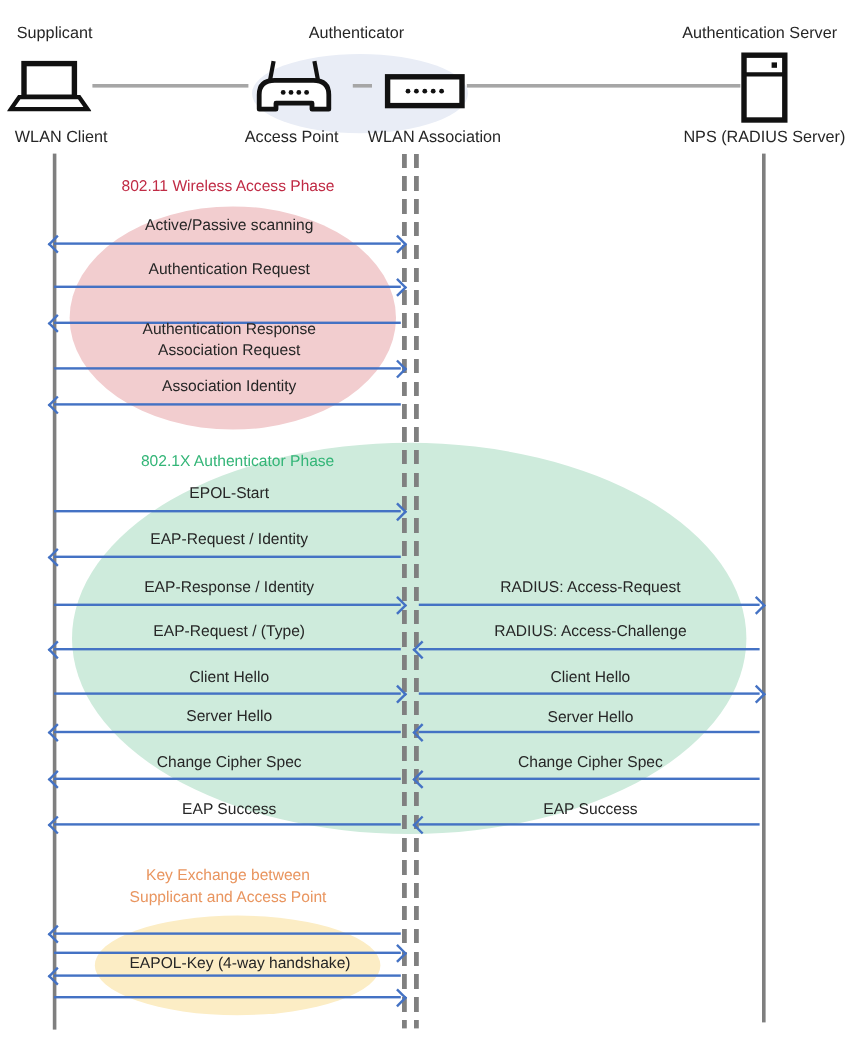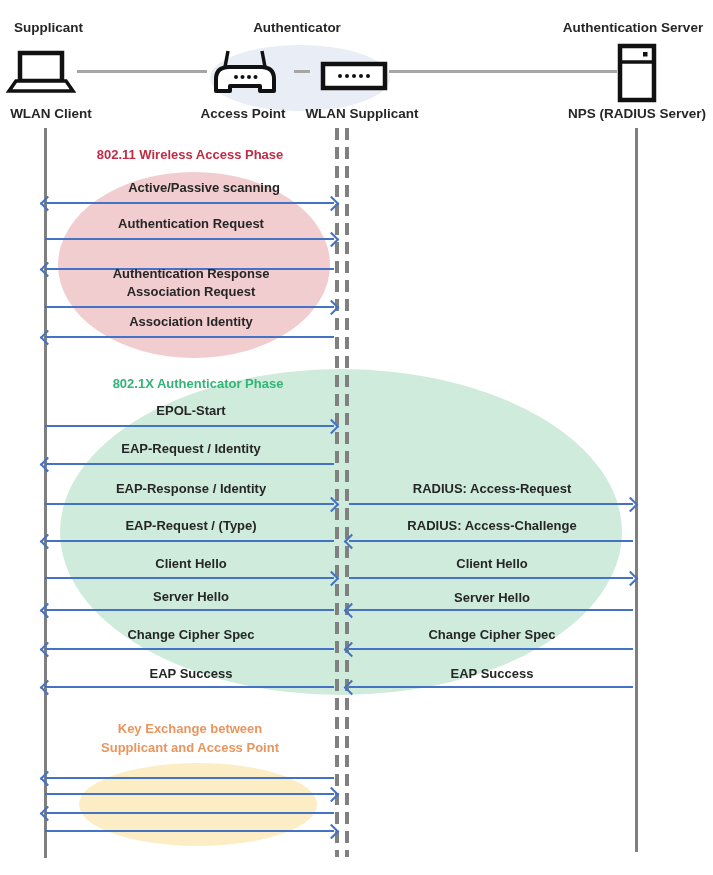--- a/index.html
+++ b/index.html
@@ -1,19 +1,18 @@
 <!DOCTYPE html>
 <html style="--arrow: #4472C4; --lifeline: #7F7F7F; --dashes: #808080; --connector: #A6A6A6; --halo: #E9EDF6; --text: #262626;"><head>
 <meta charset="utf-8">
 <style>
   html,body{margin:0;padding:0;background:#fff;}
   #canvas{
     position:relative;width:713px;height:875px;background:#fff;overflow:hidden;
     font-family:"Liberation Sans",sans-serif;
-    font-weight:bold;
   }
   .lbl{position:absolute;transform:translateX(-50%);white-space:nowrap;
        font-size:13.5px;color:var(--text);z-index:4;}
   .msg-label{position:absolute;transform:translateX(-50%);white-space:nowrap;
        font-size:13px;color:var(--text);z-index:4;}
   .phase-title{position:absolute;transform:translateX(-50%);white-space:nowrap;
        font-size:13px;z-index:4;}
   .phase-title.wrap{white-space:normal;width:182px;text-align:center;line-height:19px;}
   .ellipse{position:absolute;border-radius:50%;z-index:1;}
   .lifeline{position:absolute;z-index:2;background:var(--lifeline);}
@@ -67,21 +66,21 @@
   </svg>
 
   <svg style="position:absolute;left:616px;top:43px;z-index:3;" width="42" height="60" viewBox="0 0 42 60">
     <rect x="4" y="3" width="34" height="54" fill="#fff" stroke="#111" stroke-width="4.5"></rect>
     <line x1="4" y1="19" x2="38" y2="19" stroke="#111" stroke-width="3.5"></line>
     <rect x="27" y="9" width="4.5" height="4.5" fill="#111"></rect>
   </svg>
 
   <div class="lbl" style="left:51px;top:106px;">WLAN Client</div>
   <div class="lbl" style="left:243px;top:106px;text-align:center;">Access Point</div>
-  <div class="lbl" style="left:362px;top:106px;">WLAN Supplicant</div>
+  <div class="lbl" style="left:362px;top:106px;">WLAN Association</div>
   <div class="lbl" style="left:637px;top:106px;">NPS (RADIUS Server)</div>
 
   <div class="lifeline" style="left:43.5px;top:128px;width:3.5px;height:730px;"></div>
   <div class="dashline" style="left:335px;top:128px;height:729px;"></div>
   <div class="dashline" style="left:345px;top:128px;height:729px;"></div>
   <div class="lifeline" style="left:635px;top:128px;width:3px;height:724px;"></div>
 
   <div>
     <div class="ellipse" style="left: 58px; top: 172px; width: 272px; height: 186px; background: rgb(242, 205, 207);"></div>
     <div class="phase-title" style="left: 190px; top: 147px; color: rgb(192, 43, 69);">802.11 Wireless Access Phase</div>
@@ -94,21 +93,21 @@
 
   <div>
     <div class="ellipse" style="left: 79px; top: 763px; width: 238px; height: 83px; background: rgb(252, 237, 197);"></div>
     <div class="phase-title wrap" style="left: 190px; top: 719px; color: rgb(233, 149, 95);">Key Exchange between Supplicant and Access Point</div>
   </div>
 
 <div class="arrow" style="left: 45px; top: 202px; width: 289px;">
       <span class="head r"></span>
       <span class="head l"></span>
     </div>
-    <div class="msg-label" style="left: 204px; top: 180px;">Active/Passive scanning</div>
+    <div class="msg-label" style="left: 191px; top: 180px;">Active/Passive scanning</div>
     <div class="arrow" style="left: 45px; top: 238px; width: 289px;">
       <span class="head r"></span>
     </div>
     <div class="msg-label" style="left: 191px; top: 216px;">Authentication Request</div>
     <div class="arrow" style="left: 45px; top: 268px; width: 289px;">
       <span class="head l"></span>
     </div>
     <div class="msg-label" style="left: 191px; top: 246px; margin-top: 20px;">Authentication Response</div>
     <div class="arrow" style="left: 45px; top: 306px; width: 289px;">
       <span class="head r"></span>
@@ -173,19 +172,20 @@
     <div class="arrow" style="left: 349px; top: 686px; width: 284px;">
       <span class="head l"></span>
     </div>
     <div class="msg-label" style="left: 492px; top: 666px;">EAP Success</div>
     <div class="arrow" style="left: 45px; top: 777px; width: 289px;">
       <span class="head l"></span>
     </div>
     <div class="arrow" style="left: 45px; top: 793px; width: 289px;">
       <span class="head r"></span>
     </div>
+    <div class="msg-label" style="left: 200px; top: 795px;">EAPOL-Key (4-way handshake)</div>
     <div class="arrow" style="left: 45px; top: 812px; width: 289px;">
       <span class="head l"></span>
     </div>
     <div class="arrow" style="left: 45px; top: 830px; width: 289px;">
       <span class="head r"></span>
     </div>
   </div>
 
 </body></html>

